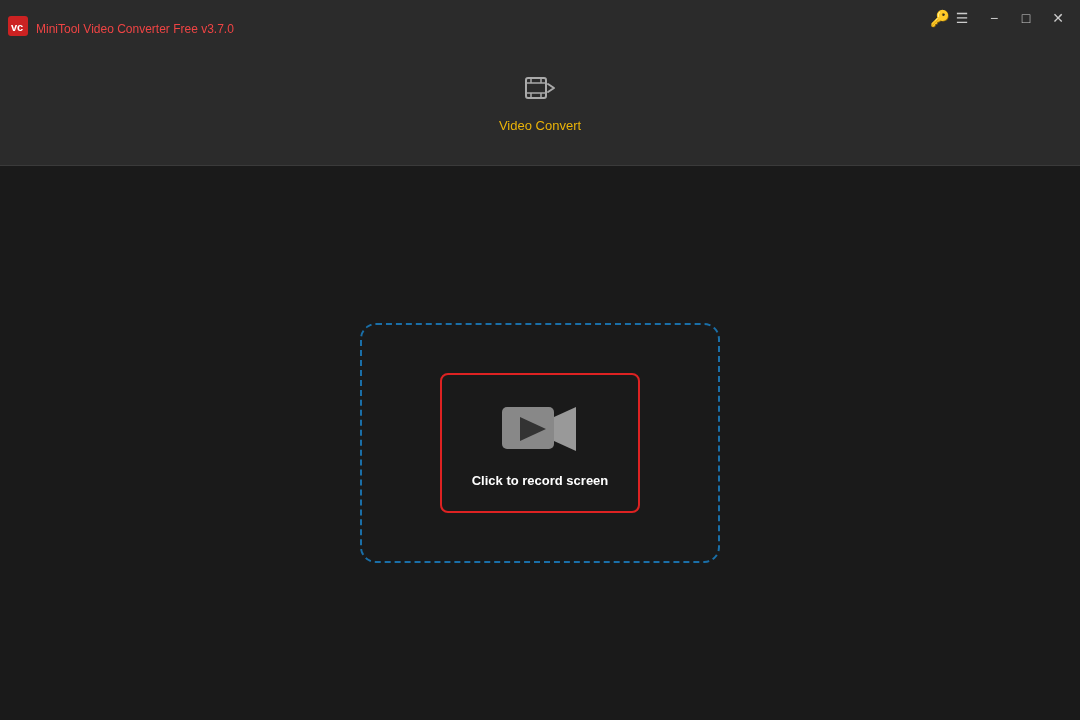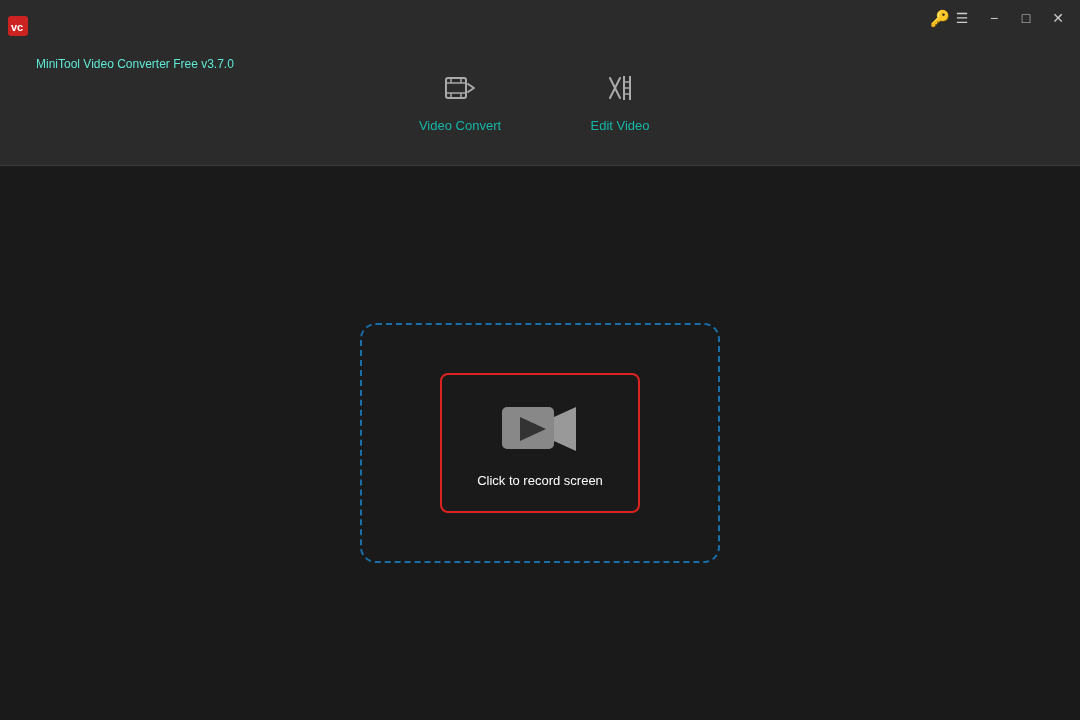--- a/index.html
+++ b/index.html
@@ -16,34 +16,34 @@
       overflow: hidden;
       user-select: none;
     }
 
     
     #title-bar {
       width: 100%;
       height: 36px;
       background: #2b2b2b;
       display: flex;
-      align-items: flex-start;
-      padding: 16px 8px;
+      align-items: flex-end;
+      padding: 0 8px;
       position: relative;
     }
 
     #app-logo {
       width: 20px;
       height: 20px;
       margin-right: 8px;
       flex-shrink: 0;
     }
 
     #title-text {
-      color: #5eead4;
+      color: #ef4444;
       font-size: 12px;
       flex: 1;
       margin-top: 41px;
     }
 
     #window-controls {
       display: flex;
       gap: 4px;
       position: absolute;
       right: 8px;
@@ -87,21 +87,21 @@
     }
 
     .nav-item {
       display: flex;
       flex-direction: column;
       align-items: center;
       justify-content: center;
       width: 160px;
       height: 110px;
       cursor: pointer;
-      color: #14b8a6;
+      color: #eab308;
       font-size: 13px;
       border-radius: 4px;
       position: relative;
       transition: color 0.2s;
     }
 
     .nav-item.active {
       color: #3b9ede;
       border: 2px solid #e03030;
       border-radius: 4px;
@@ -148,21 +148,21 @@
       border-radius: 8px;
       background: transparent;
       cursor: pointer;
       display: flex;
       flex-direction: column;
       align-items: center;
       justify-content: center;
       gap: 14px;
       color: #ffffff;
       font-size: 13px;
-      font-weight: 400;
+      font-weight: 700;
     }
 
     
     #camera-icon-wrap {
       display: flex;
       align-items: center;
       justify-content: center;
     }
 
     
@@ -208,36 +208,20 @@
         <line x1="19" y1="23" x2="19" y2="28" stroke="#aaaaaa" stroke-width="1.5"></line>
 
         <path d="M26 14 L32 18 L26 22" stroke="#aaaaaa" stroke-width="2" fill="none" stroke-linecap="round" stroke-linejoin="round"></path>
       </svg>
     </div>
     <span class="nav-label">Video Convert</span>
   </div>
 
 
 
-  <div class="nav-item">
-    <div class="nav-icon">
-      <svg class="nav-svg" viewBox="0 0 36 36" fill="none" xmlns="http://www.w3.org/2000/svg">
-
-        <path d="M8 8 L18 28" stroke="#aaaaaa" stroke-width="2" stroke-linecap="round"></path>
-        <path d="M8 28 L18 8" stroke="#aaaaaa" stroke-width="2" stroke-linecap="round"></path>
-
-        <line x1="22" y1="6" x2="22" y2="30" stroke="#aaaaaa" stroke-width="2"></line>
-        <line x1="28" y1="6" x2="28" y2="30" stroke="#aaaaaa" stroke-width="2"></line>
-        <line x1="22" y1="12" x2="28" y2="12" stroke="#aaaaaa" stroke-width="1.5"></line>
-        <line x1="22" y1="18" x2="28" y2="18" stroke="#aaaaaa" stroke-width="1.5"></line>
-        <line x1="22" y1="24" x2="28" y2="24" stroke="#aaaaaa" stroke-width="1.5"></line>
-      </svg>
-    </div>
-    <span class="nav-label">Edit Video</span>
-  </div>
 
 </div>
 
 <div id="main-content">
 
   <div id="record-outer">
 
     <button id="record-btn">
 
       <div id="camera-icon-wrap">

